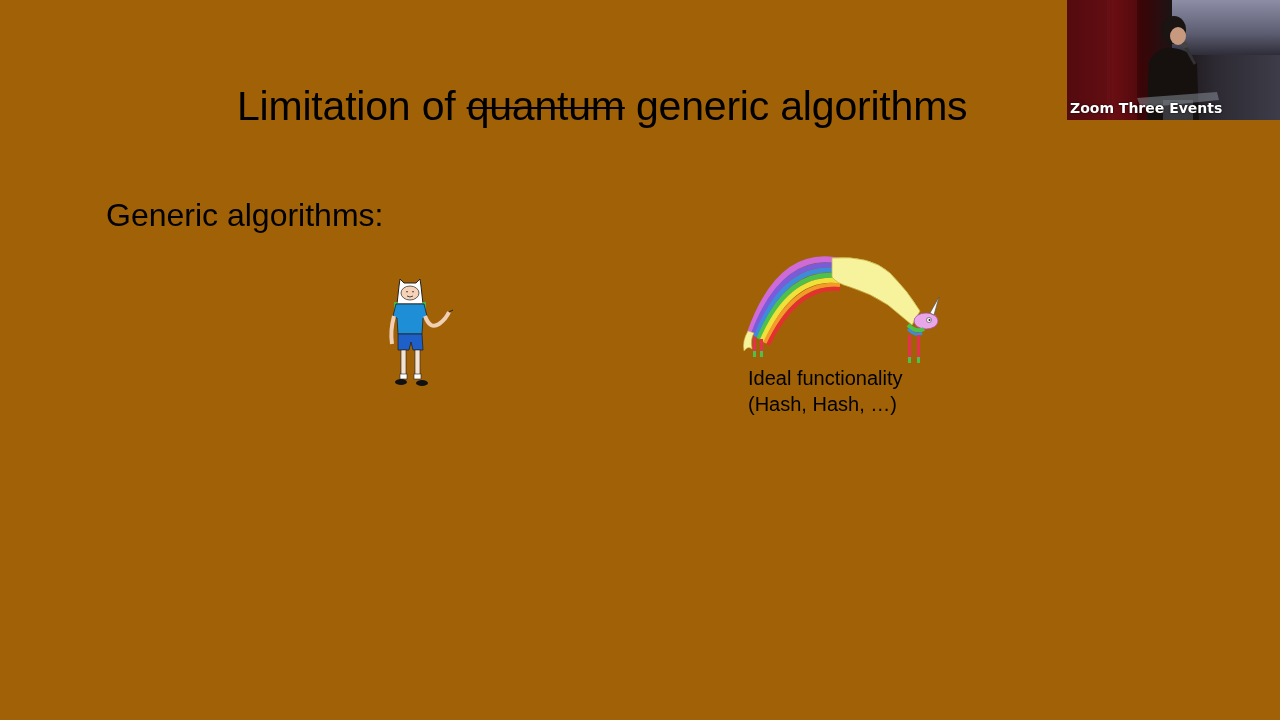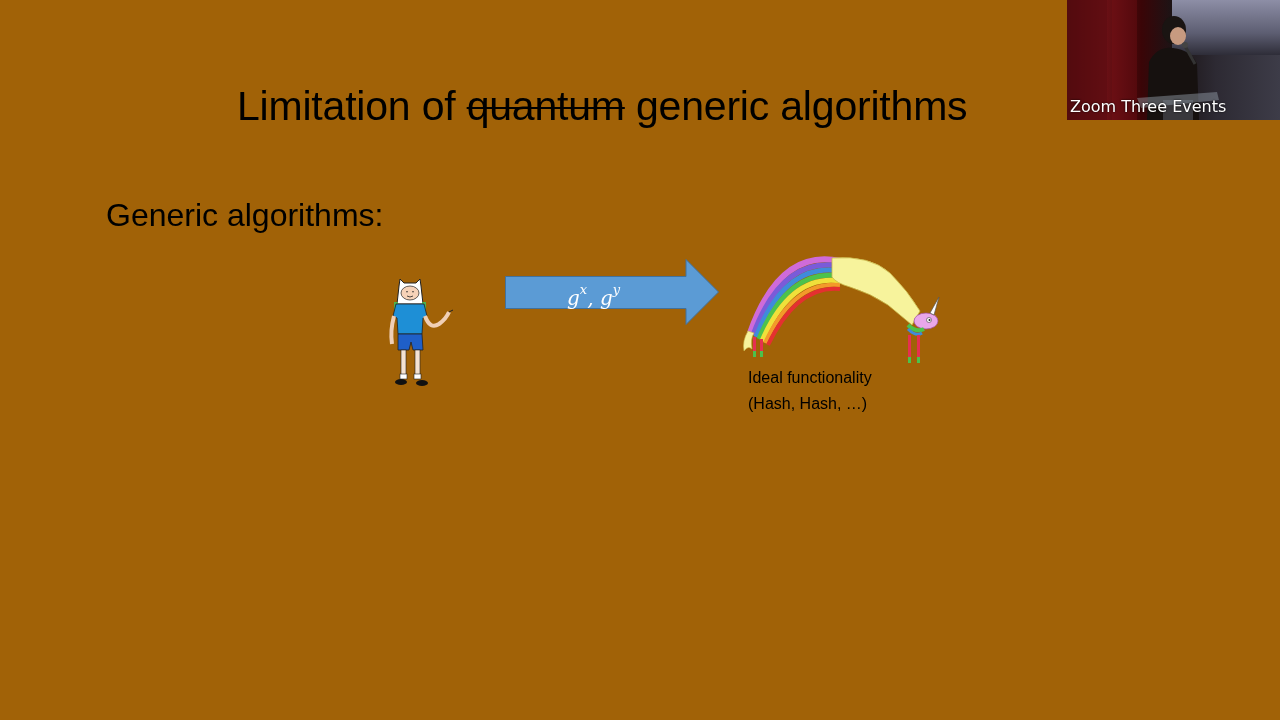--- a/index.html
+++ b/index.html
@@ -23,35 +23,35 @@
   .arrow { position: absolute; }
   .arrow svg { display: block; }
   .arrow-label {
     position: absolute; color: #ffffff;
     font-family: "DejaVu Serif", "Liberation Serif", serif; font-style: italic;
     font-size: 20px; line-height: 20px; white-space: nowrap;
   }
   .arrow-label sup { font-size: 13px; position: relative; top: -3px; }
   .caption {
     position: absolute; left: 748px; top: 365px;
-    font-size: 16px; line-height: 26px; color: #000; white-space: nowrap;
+    font-size: 20px; line-height: 26px; color: #000; white-space: nowrap;
   }
   .figure { position: absolute; }
   .webcam {
     position: absolute; left: 1067px; top: 0; width: 213px; height: 120px;
     background: linear-gradient(90deg, #4a0a0c 0%, #6b1015 18%, #3a0507 35%, #1b1416 50%, #2d2a33 70%, #3d3c48 100%);
     overflow: hidden;
   }
   .webcam .screen {
     position: absolute; left: 105px; top: 0; width: 108px; height: 55px;
     background: linear-gradient(180deg, #8d8ea6 0%, #5d5e72 60%, #2e2d38 100%);
   }
   .webcam-label {
     position: absolute; left: 3px; bottom: 4px;
-    color: #ffffff; font-size: 16px; font-weight: normal;
+    color: #ffffff; font-size: 14px; font-weight: bold;
     font-family: "DejaVu Sans", sans-serif; white-space: nowrap;
     text-shadow: 0 0 2px #000;
     text-align: center;
   }
 </style>
 </head>
 <body>
 
 <div class="slide">
 
@@ -85,28 +85,20 @@
       <rect x="18" y="74" width="5" height="28" fill="#f4e2d2" stroke="#222" stroke-width="0.6"></rect>
       <rect x="32" y="74" width="5" height="28" fill="#f4e2d2" stroke="#222" stroke-width="0.6"></rect>
       <rect x="17" y="98" width="7" height="5" fill="#ffffff" stroke="#222" stroke-width="0.6"></rect>
       <rect x="31" y="98" width="7" height="5" fill="#ffffff" stroke="#222" stroke-width="0.6"></rect>
 
       <ellipse cx="18" cy="106" rx="6" ry="3" fill="#111"></ellipse>
       <ellipse cx="39" cy="107" rx="6" ry="3" fill="#111"></ellipse>
     </svg>
   </div>
 
-  <div class="arrow" style="left:505px; top:259px; width:215px; height:66px;">
-    <svg width="215" height="66" viewBox="0 0 215 66">
-      <path d="M0.5 17.5 L181 17.5 L181 0.5 L213.5 33 L181 65.5 L181 49.5 L0.5 49.5 Z" fill="#5b9bd5" stroke="#41719c" stroke-width="1"></path>
-    </svg>
-    <div class="arrow-label" style="left:62px; top:24px;">
-      <span>g</span><sup>x</sup><span>, </span><span>g</span><sup>y</sup>
-    </div>
-  </div>
 
 
   <div class="figure" style="left:740px; top:253px; width:205px; height:115px;">
     <svg width="205" height="115" viewBox="0 0 205 115">
 
       <path d="M10 80 Q40 -5 100 8" stroke="#cf6bd9" stroke-width="6" fill="none"></path>
       <path d="M13 82 Q42 3 100 13" stroke="#7a5bd9" stroke-width="5" fill="none"></path>
       <path d="M16 84 Q45 9 100 18" stroke="#3f8bdb" stroke-width="5" fill="none"></path>
       <path d="M19 86 Q48 15 100 23" stroke="#4cc24c" stroke-width="5" fill="none"></path>
       <path d="M22 88 Q51 21 100 28" stroke="#f0e03a" stroke-width="5" fill="none"></path>

